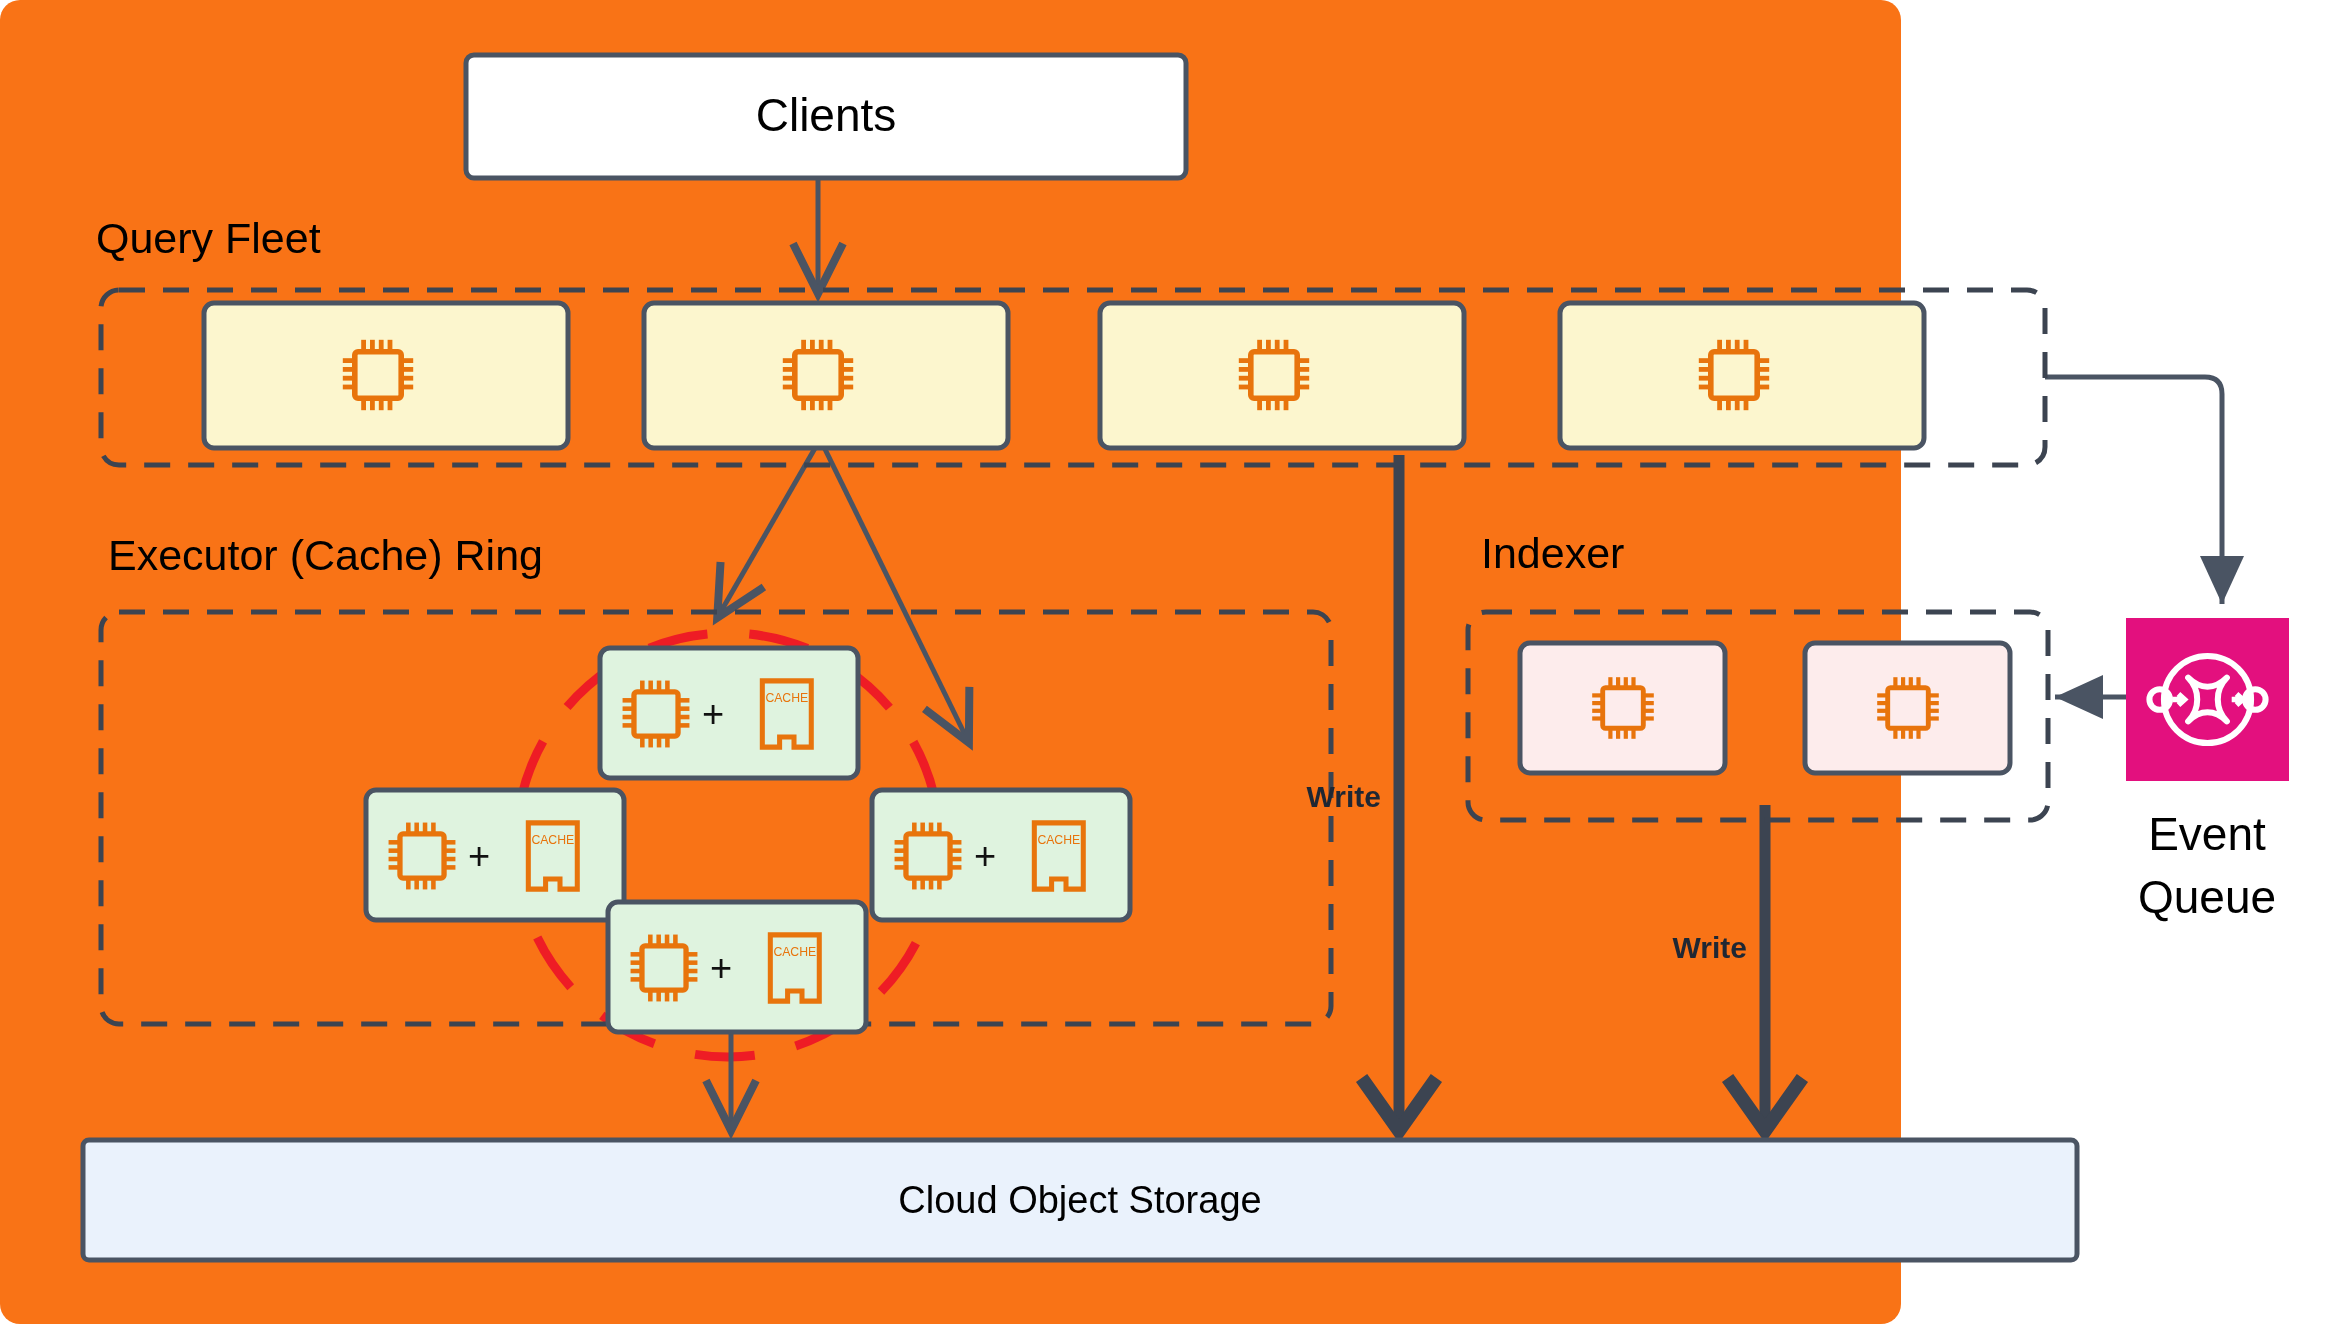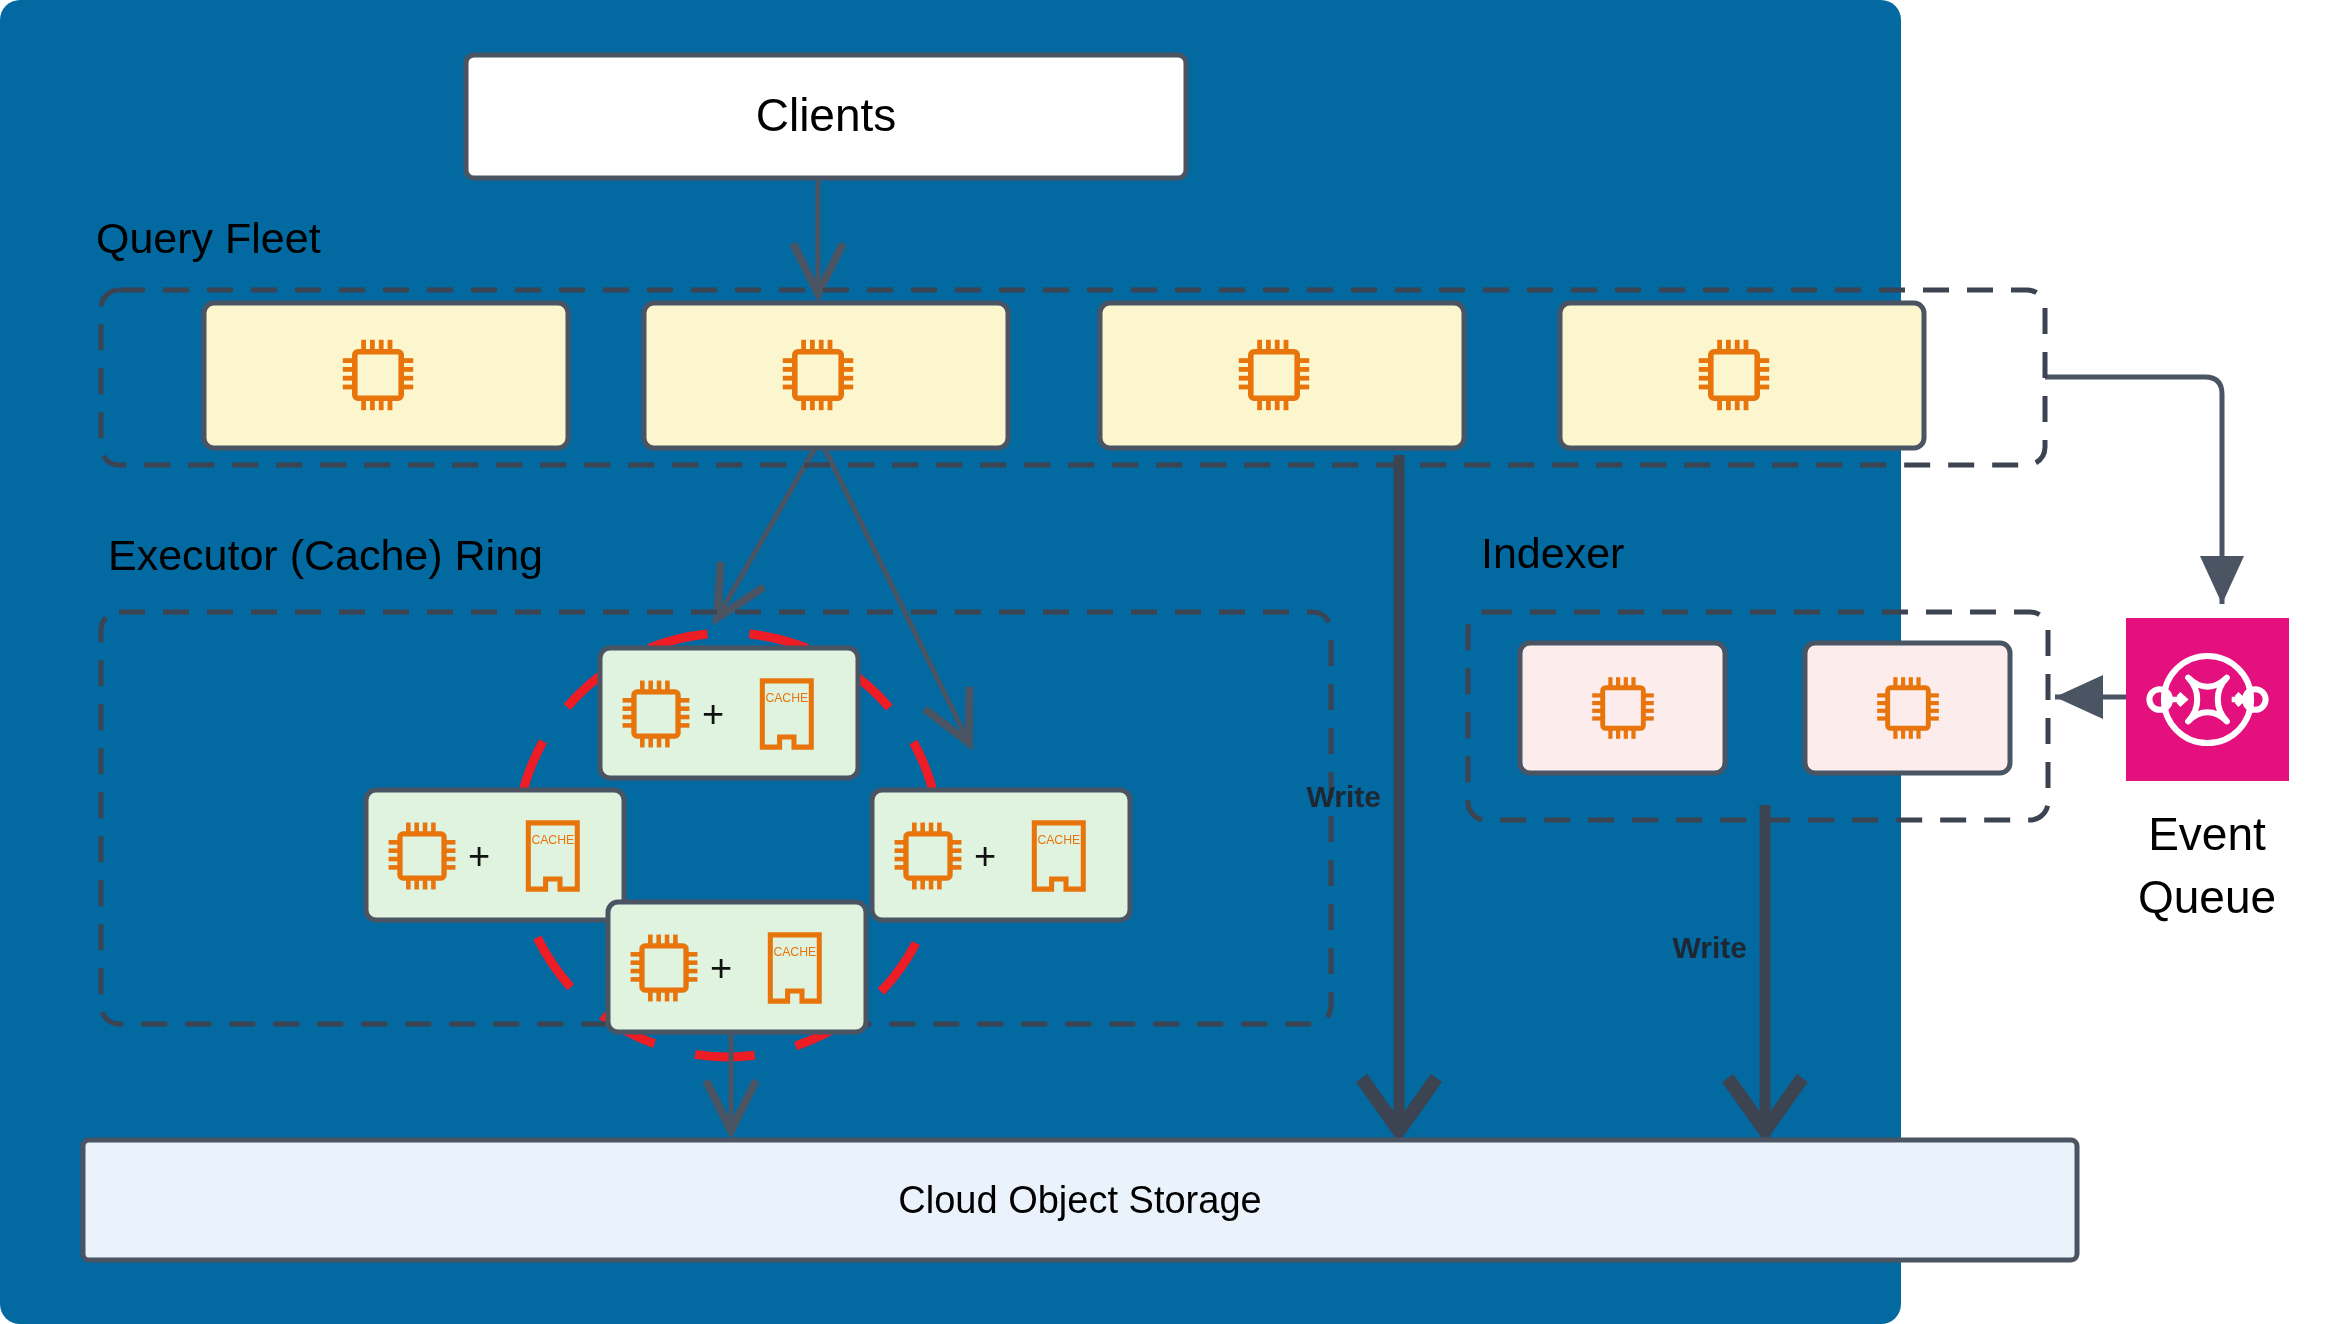--- a/index.html
+++ b/index.html
@@ -1,21 +1,21 @@
 <!DOCTYPE html>
 <html><head>
 <meta charset="utf-8">
 <style>
   html,body{margin:0;padding:0;background:#ffffff;}
   body{
     width:2341px;height:1324px;overflow:hidden;
     font-family:"Liberation Sans","DejaVu Sans",sans-serif;
     -webkit-font-smoothing:antialiased;
   }
-  #stage{position:relative;width:1901px;height:1324px;background:#0369a1;border-radius:20px;}
+  #stage{position:relative;width:1901px;height:1324px;background:#f97316;border-radius:20px;}
   svg#diagram{position:absolute;top:0;left:0;width:2341px;height:1324px;display:block;}
 
   .grp-label{font-size:43px;fill:#000000;font-family:"Liberation Sans","DejaVu Sans",sans-serif;}
   .node-label{font-size:38px;fill:#000000;font-family:"Liberation Sans","DejaVu Sans",sans-serif;}
   .big-label{font-size:46px;fill:#000000;font-family:"Liberation Sans","DejaVu Sans",sans-serif;}
   .edge-label{font-size:30px;fill:#1f2733;font-weight:bold;font-family:"Liberation Sans","DejaVu Sans",sans-serif;}
   .cache-txt{font-size:17px;fill:#E8740C;font-family:"Liberation Sans","DejaVu Sans",sans-serif;}
 
   .dashgroup{fill:none;stroke:#3C4451;stroke-width:5;stroke-dasharray:26 18;}
   .boxline{stroke:#4A5463;stroke-width:5;}

